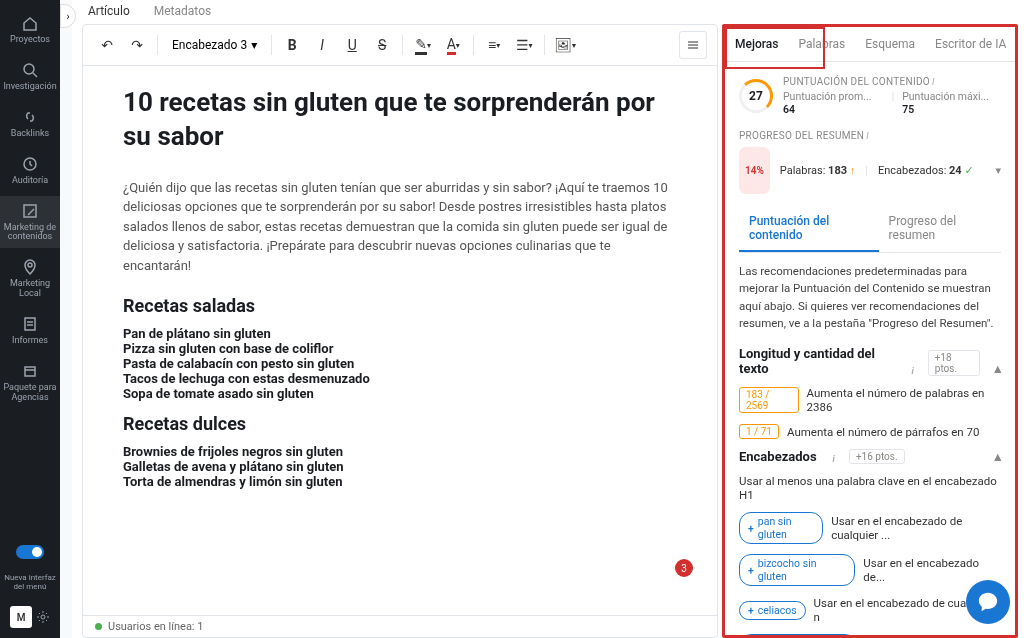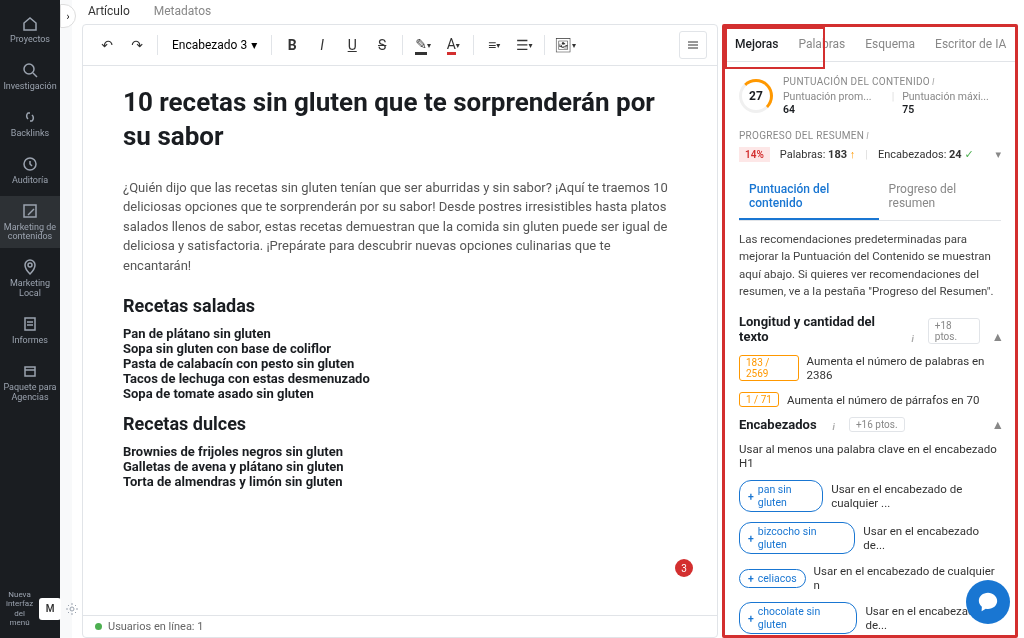--- a/index.html
+++ b/index.html
@@ -1,21 +1,21 @@
 <!DOCTYPE html>
 <html><head>
 <meta charset="utf-8">
 <style>
 *{box-sizing:border-box;margin:0;padding:0;font-family:-apple-system,BlinkMacSystemFont,"Segoe UI",Roboto,Arial,sans-serif}
 body{background:#f8f9fa;width:1024px;height:638px;overflow:hidden;display:flex}
 .sidebar{width:60px;background:#1a1d21;display:flex;flex-direction:column;align-items:center;padding-top:8px;gap:4px;position:relative}
 .sidebar-item{color:#9ba3af;font-size:9px;text-align:center;padding:6px 2px;cursor:pointer;width:100%;display:flex;flex-direction:column;align-items:center;gap:3px;line-height:1.1}
 .sidebar-item.active{background:#2d3135}
 .sidebar-item svg{width:18px;height:18px;stroke:#9ba3af;fill:none;stroke-width:1.5}
-.sidebar-bottom{margin-top:auto;width:100%;display:flex;padding-bottom:10px;gap:2px}
+.sidebar-bottom{margin-top:auto;width:100%;display:flex;flex-direction:column;align-items:center;padding-bottom:10px;gap:14px}
 .toggle{width:28px;height:14px;background:#1976d2;border-radius:7px;position:relative;cursor:pointer}
 .toggle:after{content:"";position:absolute;right:2px;top:2px;width:10px;height:10px;background:#fff;border-radius:50%}
 .sidebar-label{color:#9ba3af;font-size:8px;text-align:center;line-height:1.2;padding:0 4px}
 .avatar{width:22px;height:22px;background:#fff;border-radius:3px;font-size:10px;color:#333;display:flex;align-items:center;justify-content:center;font-weight:600}
 .expand-handle{position:absolute;left:60px;top:4px;width:16px;height:24px;background:#fff;border:1px solid #ddd;border-radius:0 12px 12px 0;display:flex;align-items:center;justify-content:center;font-size:10px;cursor:pointer;z-index:5}
 .main{flex:1;display:flex;flex-direction:column;background:#fff;margin-left:12px}
 .tabs-top{display:flex;gap:24px;padding:4px 16px 0;font-size:12px;color:#888}
 .tabs-top span{cursor:pointer}
 .editor-row{display:flex;flex:1;min-height:0}
 .editor-col{flex:1;display:flex;flex-direction:column;border:1px solid #e1e4e8;border-radius:4px;margin:6px 4px 0 10px;min-width:0}
@@ -40,21 +40,21 @@
 .tabs-highlight:after{content:"";position:absolute;left:0;top:0;width:96px;height:38px;border:2px solid #d32f2f;pointer-events:none}
 .panel-body{flex:1;overflow-y:auto;padding:14px 14px 8px;font-size:12px;color:#333}
 .score-row{display:flex;align-items:center;gap:10px;margin-bottom:14px}
 .score-circle{width:34px;height:34px;border-radius:50%;border:3px solid #f0f0f0;border-top-color:#ff9800;border-right-color:#ff9800;display:flex;align-items:center;justify-content:center;font-weight:700;font-size:12px;color:#1a1d21}
 .score-meta{flex:1}
 .score-title{font-size:10px;color:#888;text-transform:uppercase;letter-spacing:.3px;margin-bottom:3px}
 .score-sub{font-size:10.5px;color:#888;display:flex;gap:8px}
 .score-sub b{color:#1a1d21;font-weight:600}
 .section-label{font-size:10px;color:#888;text-transform:uppercase;letter-spacing:.3px;margin-bottom:6px}
 .progress-row{display:flex;align-items:center;gap:10px;font-size:11px;margin-bottom:12px}
-.pct-badge{background:#fde7e7;color:#d32f2f;padding:2px 6px;border-radius:0;font-weight:600;font-size:10px}
+.pct-badge{background:#fde7e7;color:#d32f2f;padding:18px 6px;border-radius:7px;font-weight:600;font-size:10px}
 .arrow-up{color:#ff9800}
 .check{color:#4caf50}
 .chev{margin-left:auto;color:#888;cursor:pointer}
 .subtabs{display:flex;border-bottom:1px solid #e1e4e8;margin-bottom:10px;font-size:12px}
 .subtab{padding:8px 10px;color:#888;cursor:pointer}
 .subtab.active{color:#1976d2;border-bottom:2px solid #1976d2;font-weight:500}
 .desc{font-size:11.5px;color:#444;line-height:1.5;margin-bottom:14px}
 .rec-header{display:flex;align-items:flex-end;gap:14px;font-weight:700;font-size:13px;color:#1a1d21;margin-bottom:10px}
 .pts-badge{font-size:10px;border:1px solid #e1e4e8;color:#888;padding:1px 6px;border-radius:3px;font-weight:400}
 .rec-item{display:flex;align-items:center;gap:8px;margin-bottom:10px;font-size:11.5px}
@@ -175,21 +175,21 @@
             <svg width="14" height="14" style="stroke:#333;fill:none">
               <path d="M2 4h10M2 7h10M2 10h10M4 4v0M8 7v0M6 10v0"></path>
             </svg>
           </div>
       </div>
       <div class="article">
         <h1>10 recetas sin gluten que te sorprenderán por su sabor</h1>
         <p>¿Quién dijo que las recetas sin gluten tenían que ser aburridas y sin sabor? ¡Aquí te traemos 10 deliciosas opciones que te sorprenderán por su sabor! Desde postres irresistibles hasta platos salados llenos de sabor, estas recetas demuestran que la comida sin gluten puede ser igual de deliciosa y satisfactoria. ¡Prepárate para descubrir nuevas opciones culinarias que te encantarán!</p>
         <h2>Recetas saladas</h2>
         <h3>Pan de plátano sin gluten</h3>
-        <h3>Sopa sin gluten con base de coliflor</h3>
+        <h3>Pizza sin gluten con base de coliflor</h3>
         <h3>Pasta de calabacín con pesto sin gluten</h3>
         <h3>Tacos de lechuga con estas desmenuzado</h3>
         <h3>Sopa de tomate asado sin gluten</h3>
         <h2>Recetas dulces</h2>
         <h3>Brownies de frijoles negros sin gluten</h3>
         <h3>Galletas de avena y plátano sin gluten</h3>
         <h3>Torta de almendras y limón sin gluten</h3>
         <div class="badge-count">3</div>
       </div>
       <div class="footer-status">

